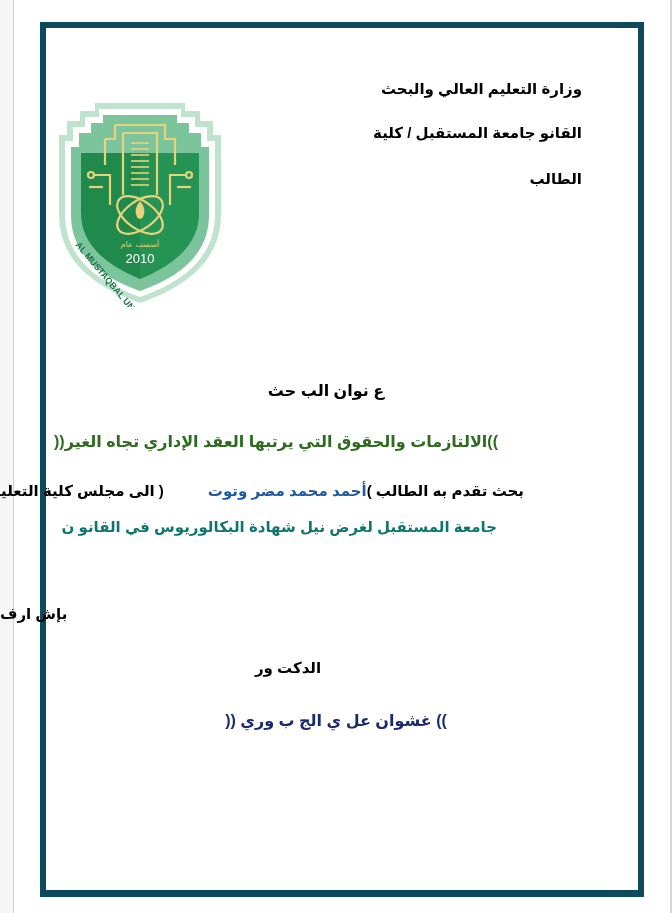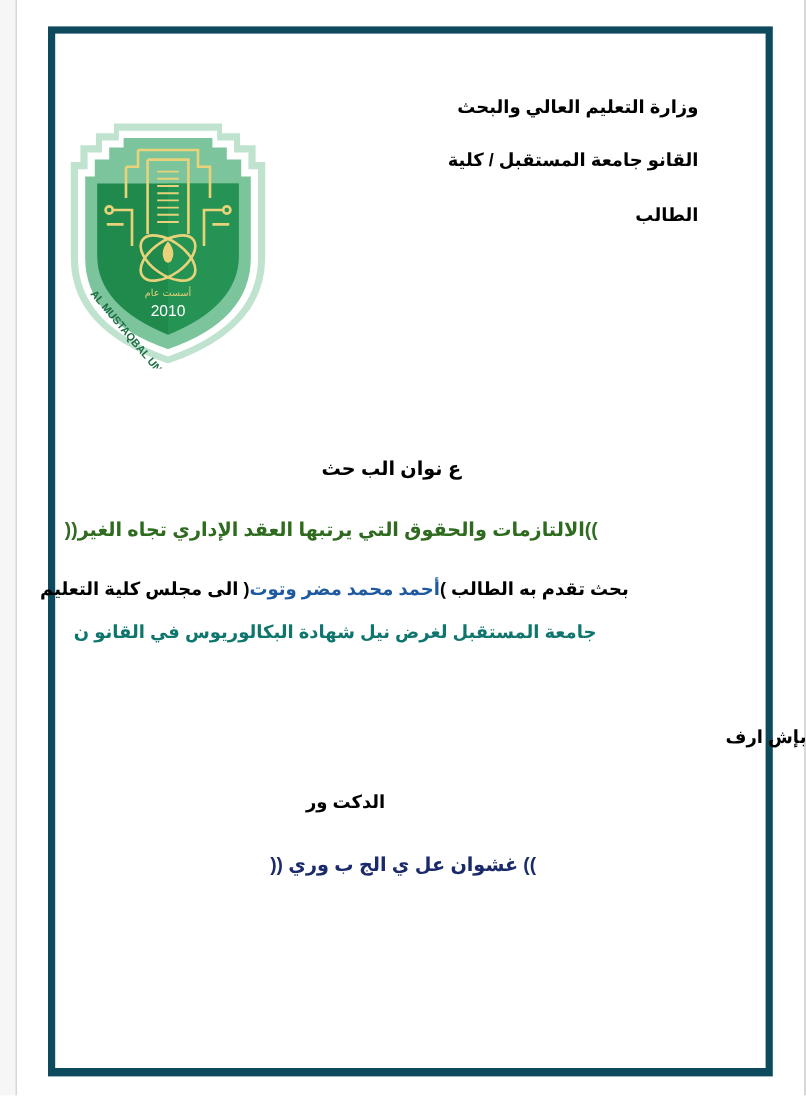--- a/index.html
+++ b/index.html
@@ -28,23 +28,23 @@
     .ministry { right: 90px; font-size: 15px; color: #000; }
     .m1 { top: 80px; }
     .m2 { top: 124px; }
     .m3 { top: 170px; }
     .logo {
       position: absolute; left: 55px; top: 95px; width: 170px; height: 212px;
     }
     .title-label { top: 381px; left: 0; width: 652px; text-align: center; font-size: 16px; color: #000; }
     .research-title { top: 432px; left: 0; width: 552px; text-align: center; font-size: 16px; color: #2e6b1f; }
     .submit-line { top: 482px; right: 148px; font-size: 15px; color: #000; }
-    .student-name { color: #1f5aa0; }
+    .student-name { color: #1f5aa0; margin-left: 44px; }
     .purpose-line { top: 518px; right: 175px; font-size: 15px; color: #0f766e; }
-    .supervision { top: 605px; left: 0; width: 672px; text-align: right; font-size: 15px; color: #000; }
+    .supervision { top: 605px; left: 0; width: 672px; text-align: left; font-size: 15px; color: #000; }
     .dr-label { top: 659px; left: 0; width: 576px; text-align: center; font-size: 15px; color: #000; }
     .supervisor { top: 711px; left: 0; width: 672px; text-align: center; font-size: 16px; color: #1b2a6b; }
   </style>
 </head>
 <body>
 
 <div class="left-gutter"></div>
 <div class="right-gutter"></div>
 <div class="page-border"></div>
 <div class="inner-line-bottom"></div>

